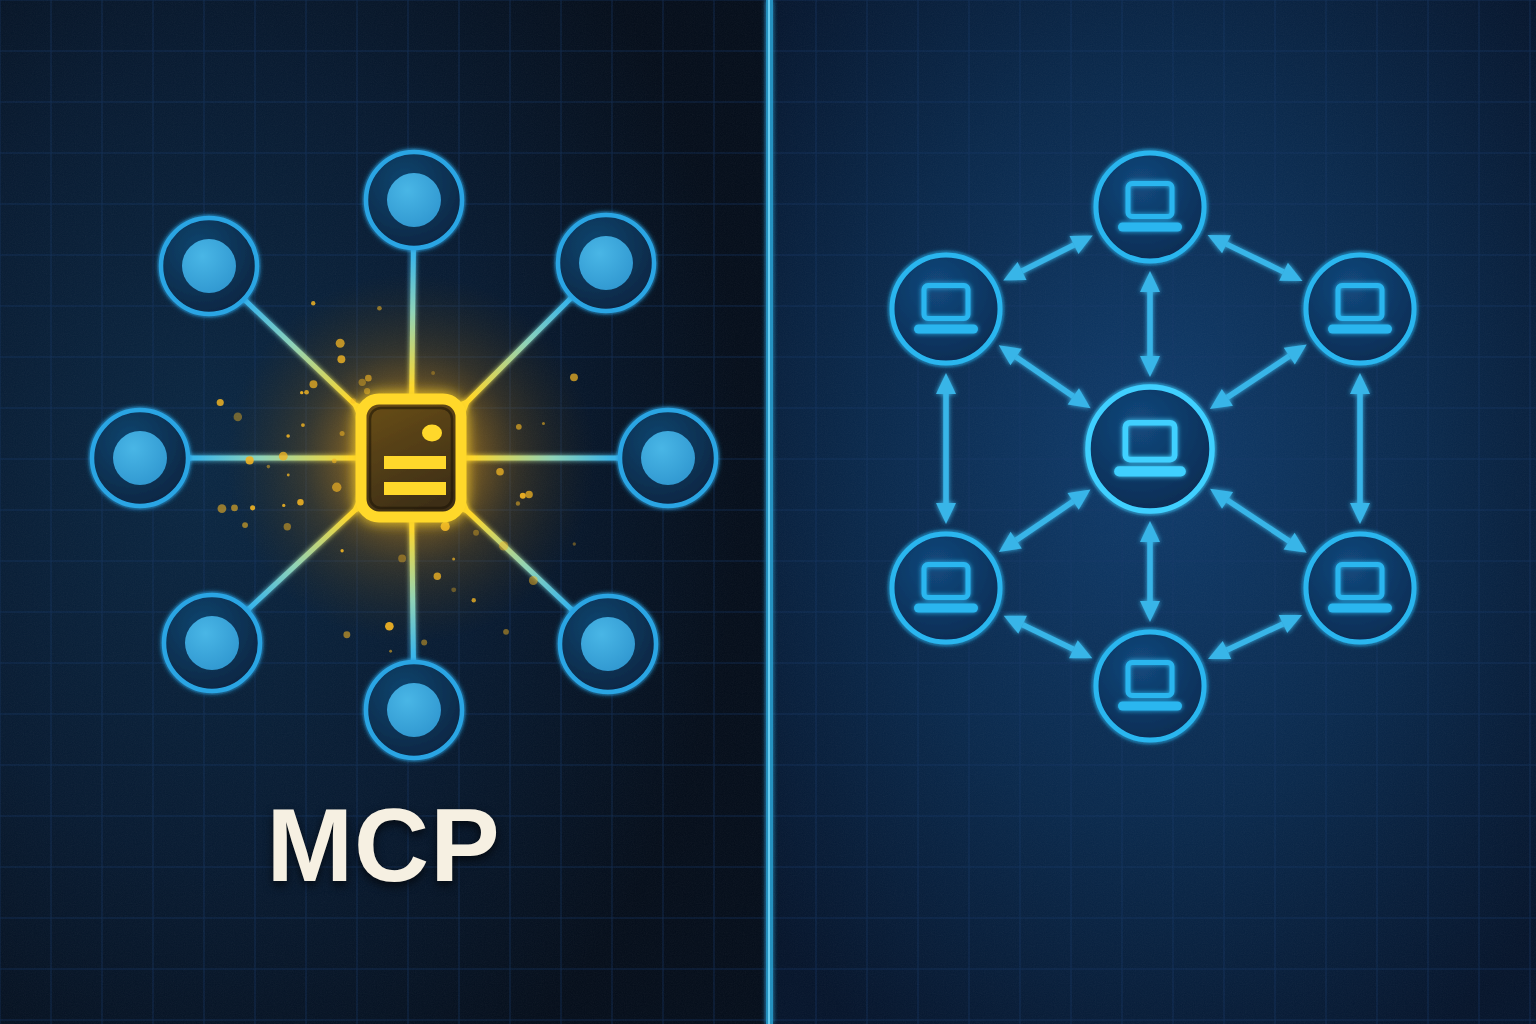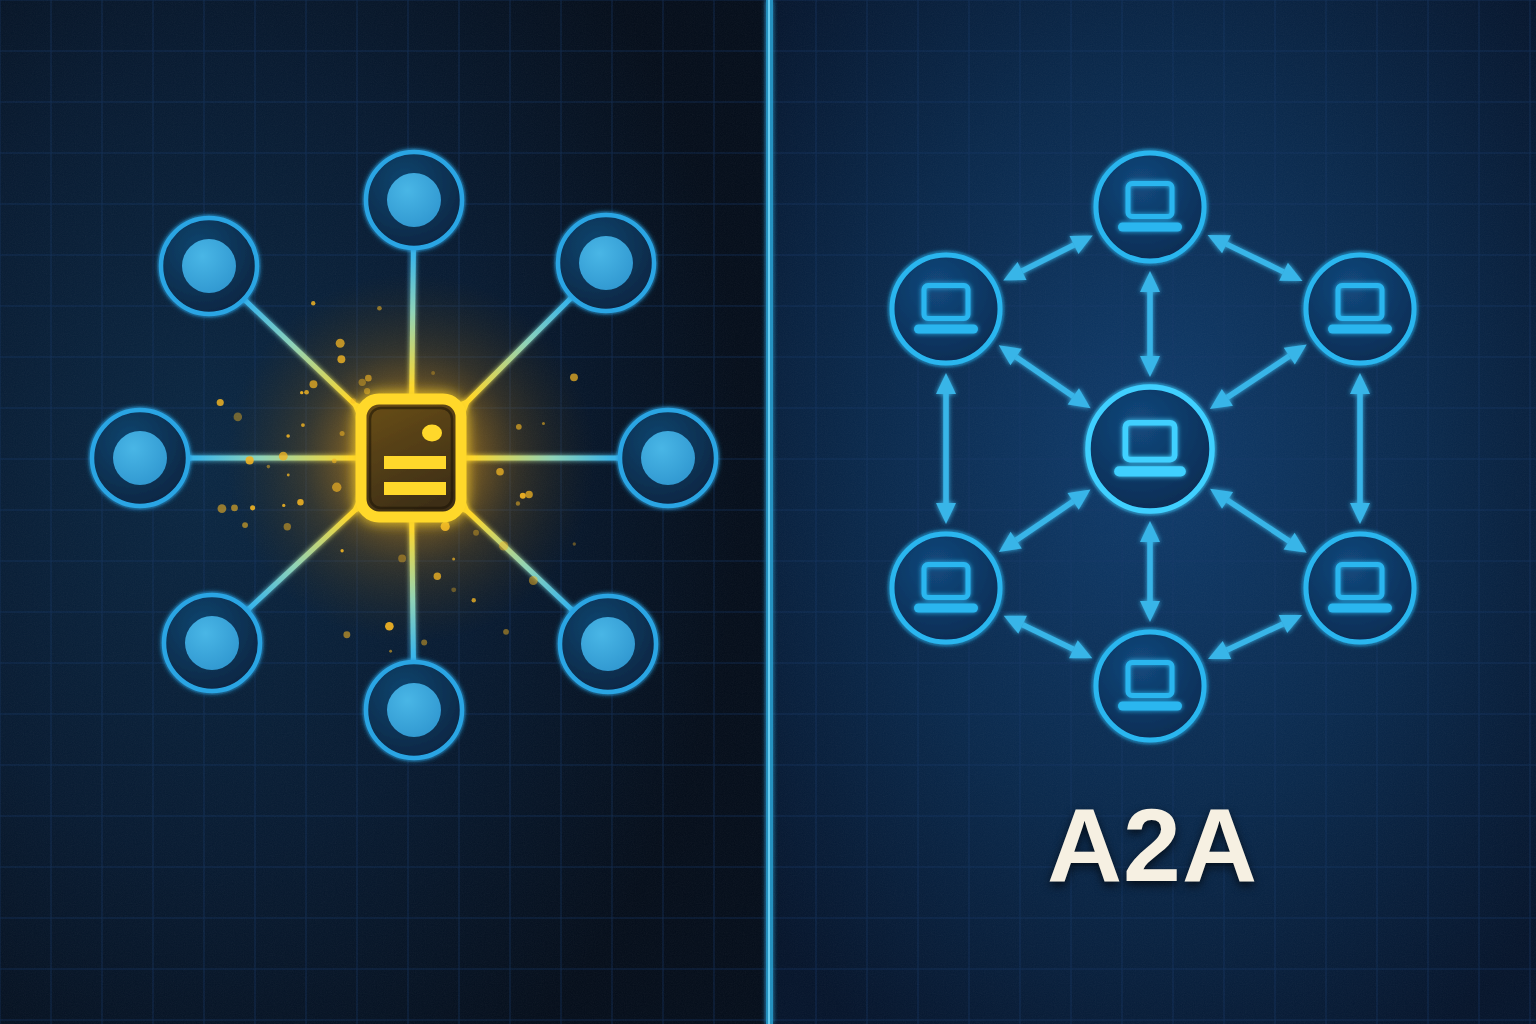--- a/index.html
+++ b/index.html
@@ -461,14 +461,14 @@
             <circle cx="946" cy="309" r="54" fill="url(#a2aFill)" stroke="#29b6ef" stroke-width="5" filter="url(#gCySm)"></circle>
             <g stroke="#29b6ef" fill="none" stroke-width="5" stroke-linejoin="round" filter="url(#gCySm)">
               <rect x="924" y="285.5" width="44" height="33" rx="4" ry="4"></rect>
               <rect x="914" y="324.5" width="64" height="9" rx="4.5" ry="4.5" fill="#29b6ef" stroke="none"></rect>
             </g>
           </g>
         </g>
       </g>
     </svg>
 
-  <div class="label" id="a2a-label">A2A</div>
+  <div class="label" id="mcp-label">MCP</div>
 </div>
 
 </body></html>

